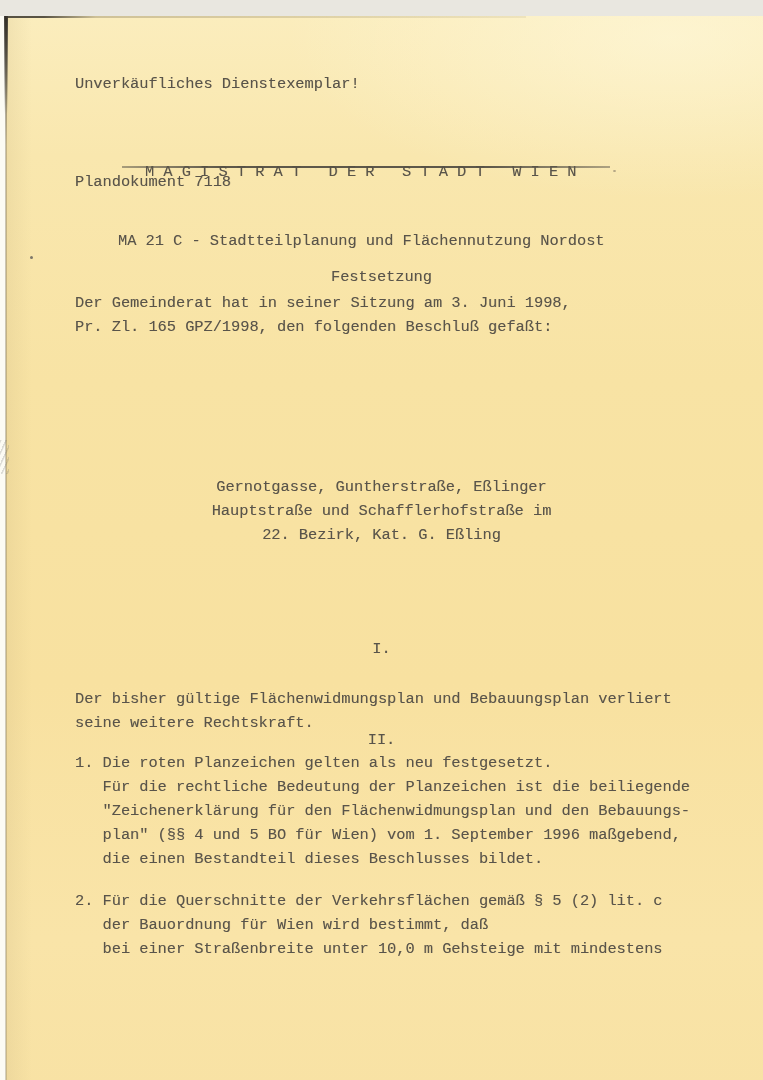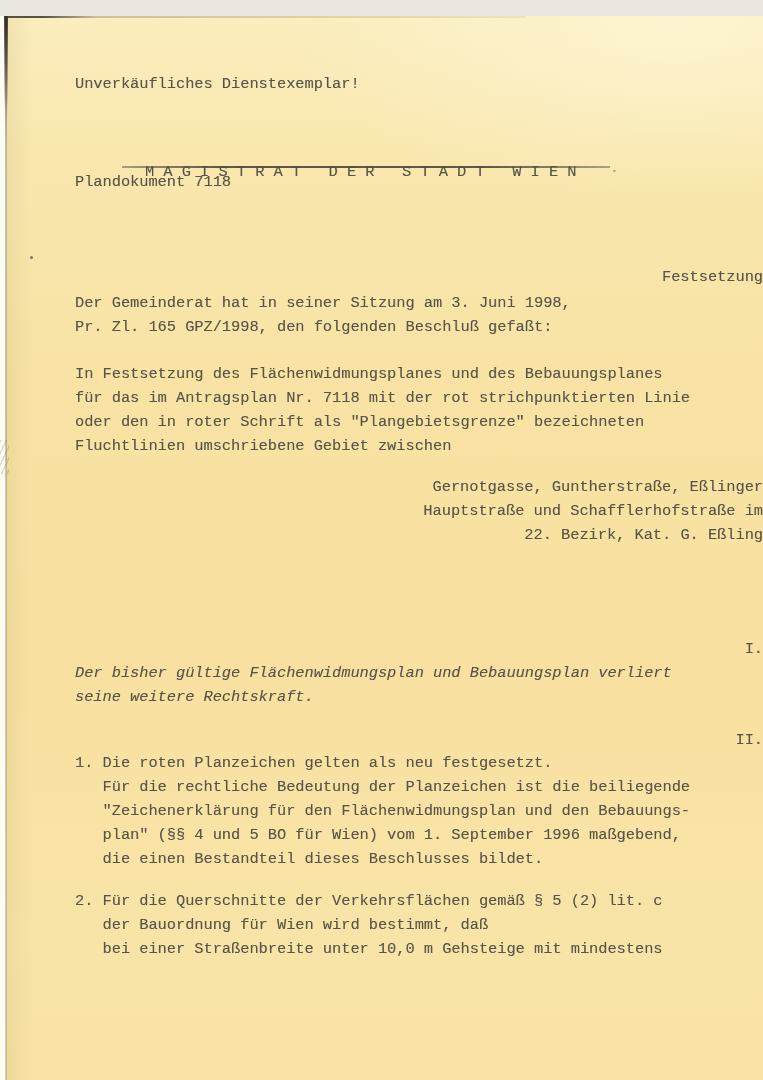--- a/index.html
+++ b/index.html
@@ -66,21 +66,21 @@
     white-space: pre;
     font-size: 15.3px;
     line-height: 24px;
     color: #59544a;
     text-shadow: 0.3px 0.3px 0.6px rgba(89,84,74,0.35);
     letter-spacing: 0;
   }
   .tw.centered {
     left: 0;
     width: 763px;
-    text-align: right;
+    text-align: center;
   }
   .header-block { line-height: 23px; }
   .authority-offset { margin-left: 27px; }
   .header-rule {
     position: absolute;
     left: 122px;
     top: 150px;
     width: 488px;
     height: 2px;
     background: linear-gradient(90deg, rgba(100,94,80,0.55), rgba(85,80,68,0.95) 20% 75%, rgba(110,103,87,0.55));
@@ -98,46 +98,43 @@
   <div class="edge-top-line"></div>
   <div class="edge-bottom-shadow"></div>
   <div class="paper-speck-1"></div>
   <div class="paper-speck-2"></div>
   <div class="margin-smudge"></div>
 
   <div class="tw" style="left:75px; top:56px;">Unverkäufliches Dienstexemplar!</div>
 
   <div class="tw header-block" style="left:118px; top:99px;">
     <div class="authority-offset">M A G I S T R A T   D E R   S T A D T   W I E N</div>
+    <div>MA 21 C - Stadtteilplanung und Flächennutzung Nordost</div>
   </div>
 
   <div class="header-rule"></div>
 
   <div class="tw" style="left:75px; top:154px;">Plandokument 7118</div>
 
   <div class="tw centered" style="top:201px;">
     <div>Festsetzung</div>
   </div>
 
   <div class="tw" style="left:75px; top:275px;">Der Gemeinderat hat in seiner Sitzung am 3. Juni 1998,
 Pr. Zl. 165 GPZ/1998, den folgenden Beschluß gefaßt:</div>
 
-  <div class="tw" style="left:75px; top:346px;">In Festsetzung des Flächenwidmungsplanes und des Bebauungsplanes
-für das im Antragsplan Nr. 7118 mit der rot strichpunktierten Linie
-oder den in roter Schrift als "Plangebietsgrenze" bezeichneten
-Fluchtlinien umschriebene Gebiet zwischen</div>
 
   <div class="tw centered" style="top:459px;">Gernotgasse, Guntherstraße, Eßlinger
 Hauptstraße und Schafflerhofstraße im
 22. Bezirk, Kat. G. Eßling</div>
 
 
   <div class="tw centered" style="top:621px;">I.</div>
 
-  <div class="tw" style="left:75px; top:645px;font-style:italic;">Der bisher gültige Flächenwidmungsplan und Bebauungsplan verliert
+  <div class="tw" style="left:75px; top:671px;">Der bisher gültige Flächenwidmungsplan und Bebauungsplan verliert
 seine weitere Rechtskraft.</div>
 
   <div class="tw centered" style="top:712px;">II.</div>
 
   <div class="tw" style="left:75px; top:735px;">1. Die roten Planzeichen gelten als neu festgesetzt.
    Für die rechtliche Bedeutung der Planzeichen ist die beiliegende
    "Zeichenerklärung für den Flächenwidmungsplan und den Bebauungs-
    plan" (§§ 4 und 5 BO für Wien) vom 1. September 1996 maßgebend,
    die einen Bestandteil dieses Beschlusses bildet.</div>
 

